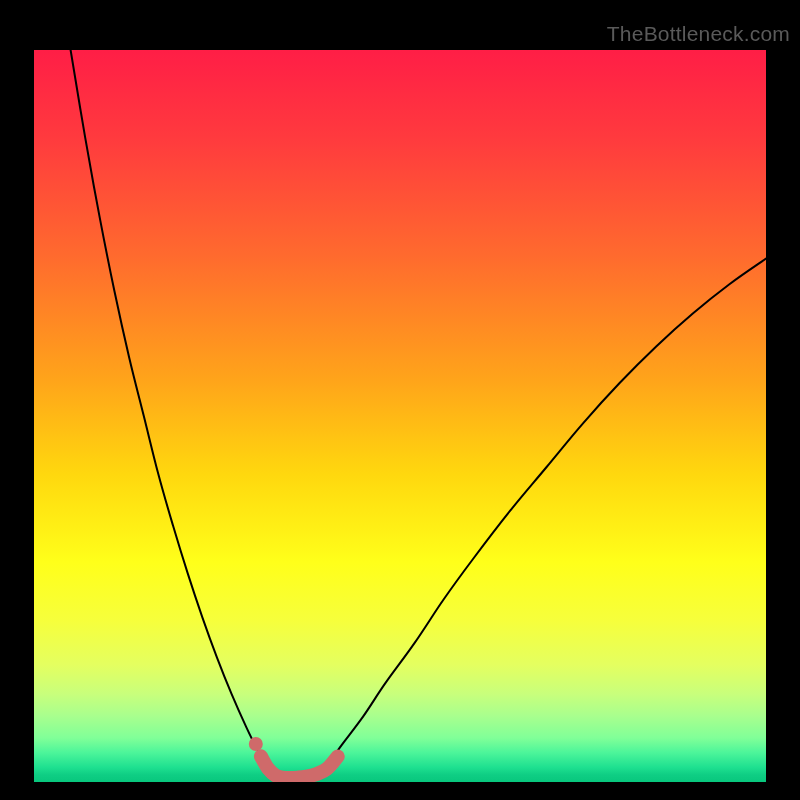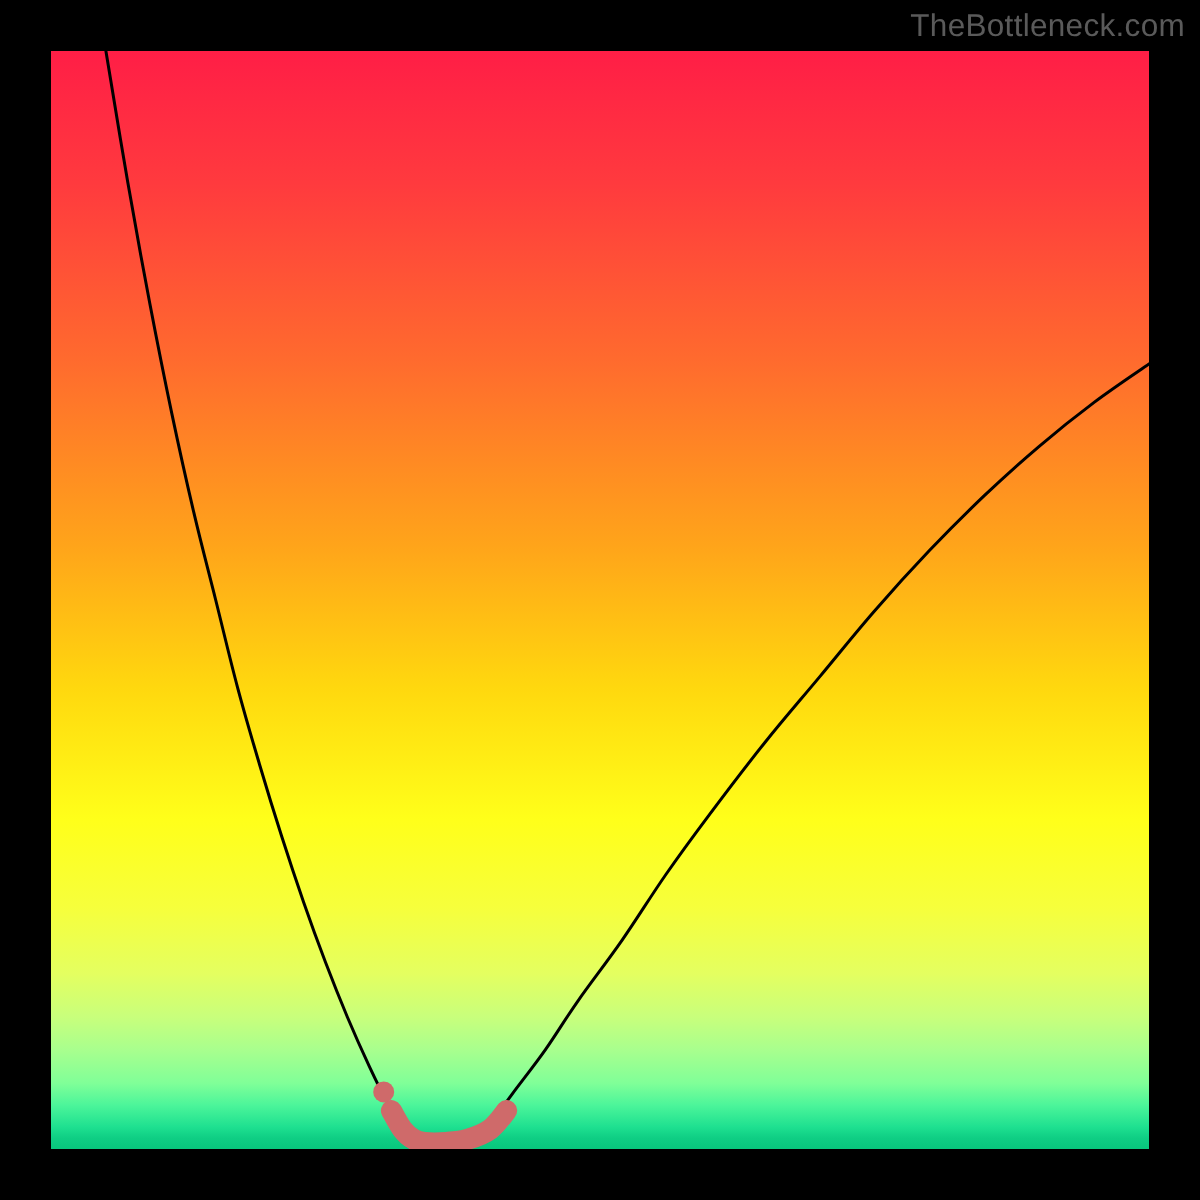--- a/index.html
+++ b/index.html
@@ -7,21 +7,21 @@
     padding: 0;
     width: 800px;
     height: 800px;
     background: #000;
     overflow: hidden;
     font-family: Arial, Helvetica, sans-serif;
   }
   .frame {
     position: absolute;
     left: 0;
-    top: 0;
+    top: 16px;
     width: 800px;
     height: 784px;
     background: #000;
   }
   .plot {
     position: absolute;
     left: 34px;
     top: 34px;
     width: 732px;
     height: 732px;

